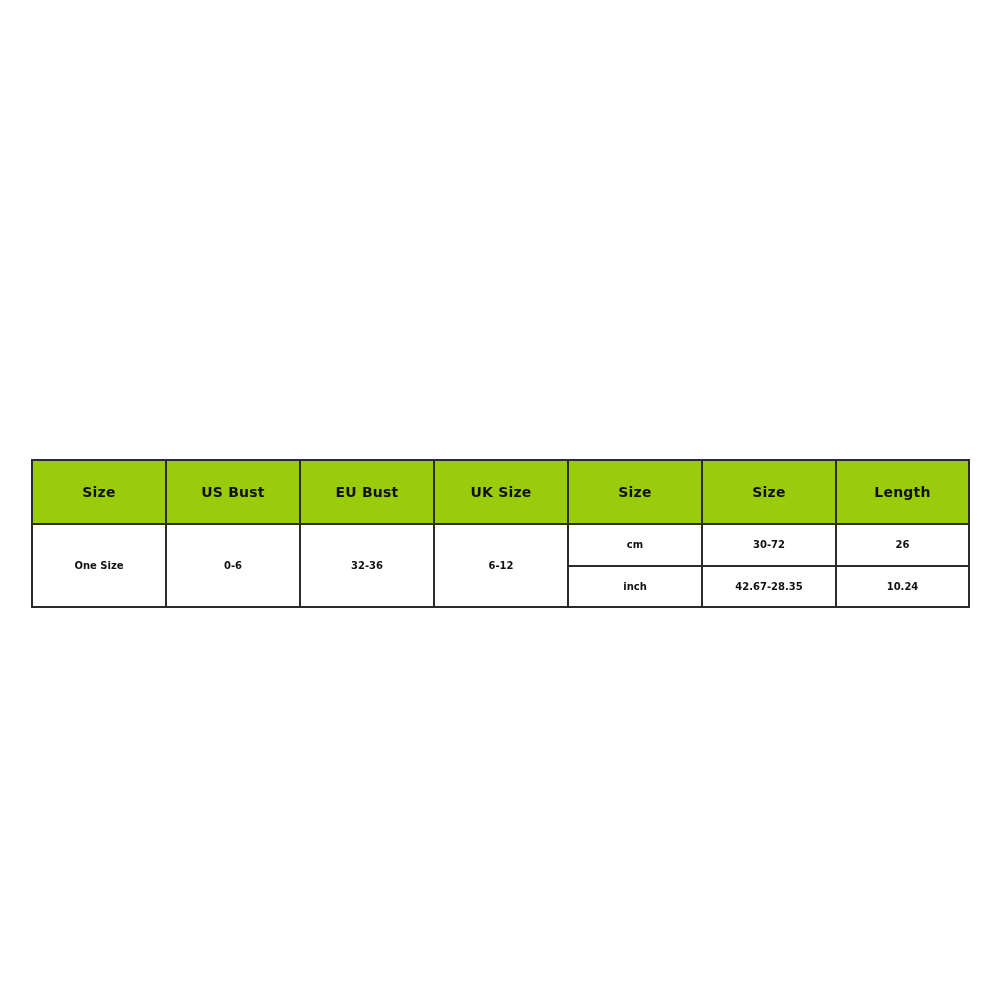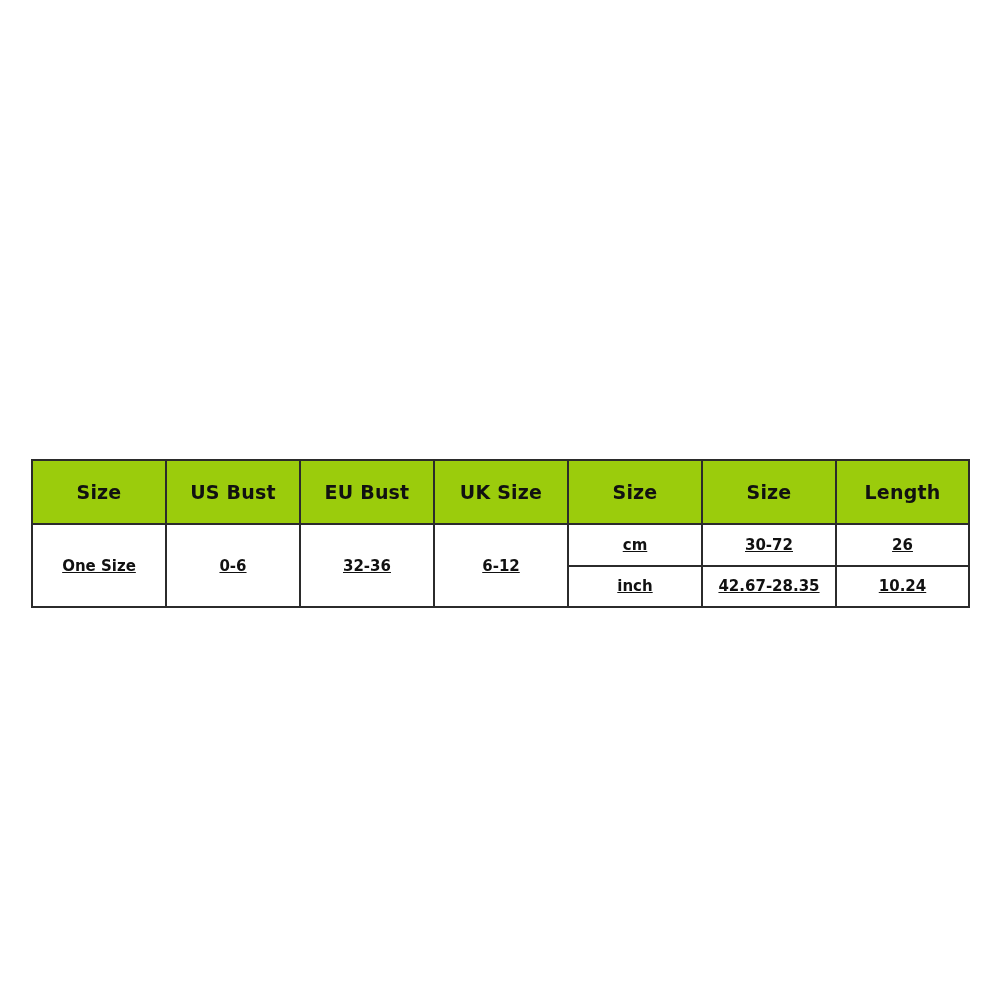--- a/index.html
+++ b/index.html
@@ -40,29 +40,28 @@
     vertical-align: middle;
     font-weight: bold;
     color: #111111;
     padding: 0;
   }
 
   
   table.size-chart thead th {
     background: #9BCC0C;
     height: 62px;
-    font-size: 19px;
+    font-size: 14px;
     letter-spacing: 0.2px;
   }
 
   
   table.size-chart tbody td {
     background: #ffffff;
-    font-size: 15px;
-    text-decoration: underline;
+    font-size: 10px;
   }
 
   td.merged-cell {
     height: 79px;
   }
 
   td.sub-row-cell {
     height: 39.5px;
   }
 

